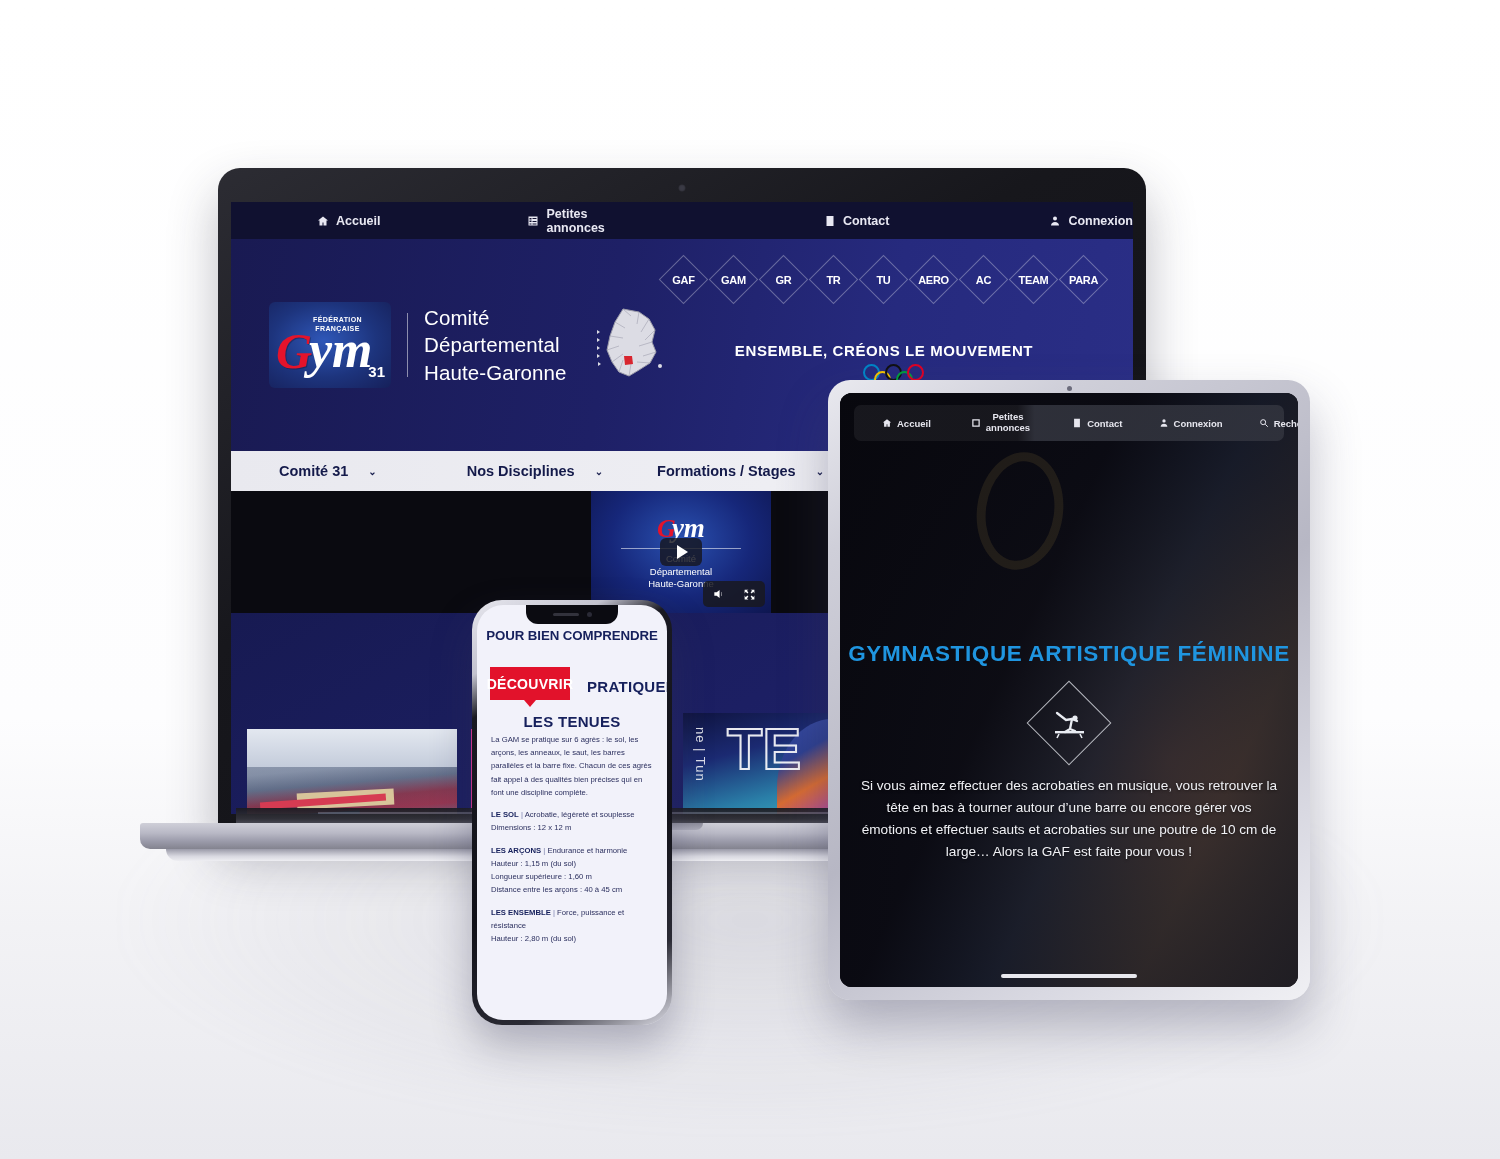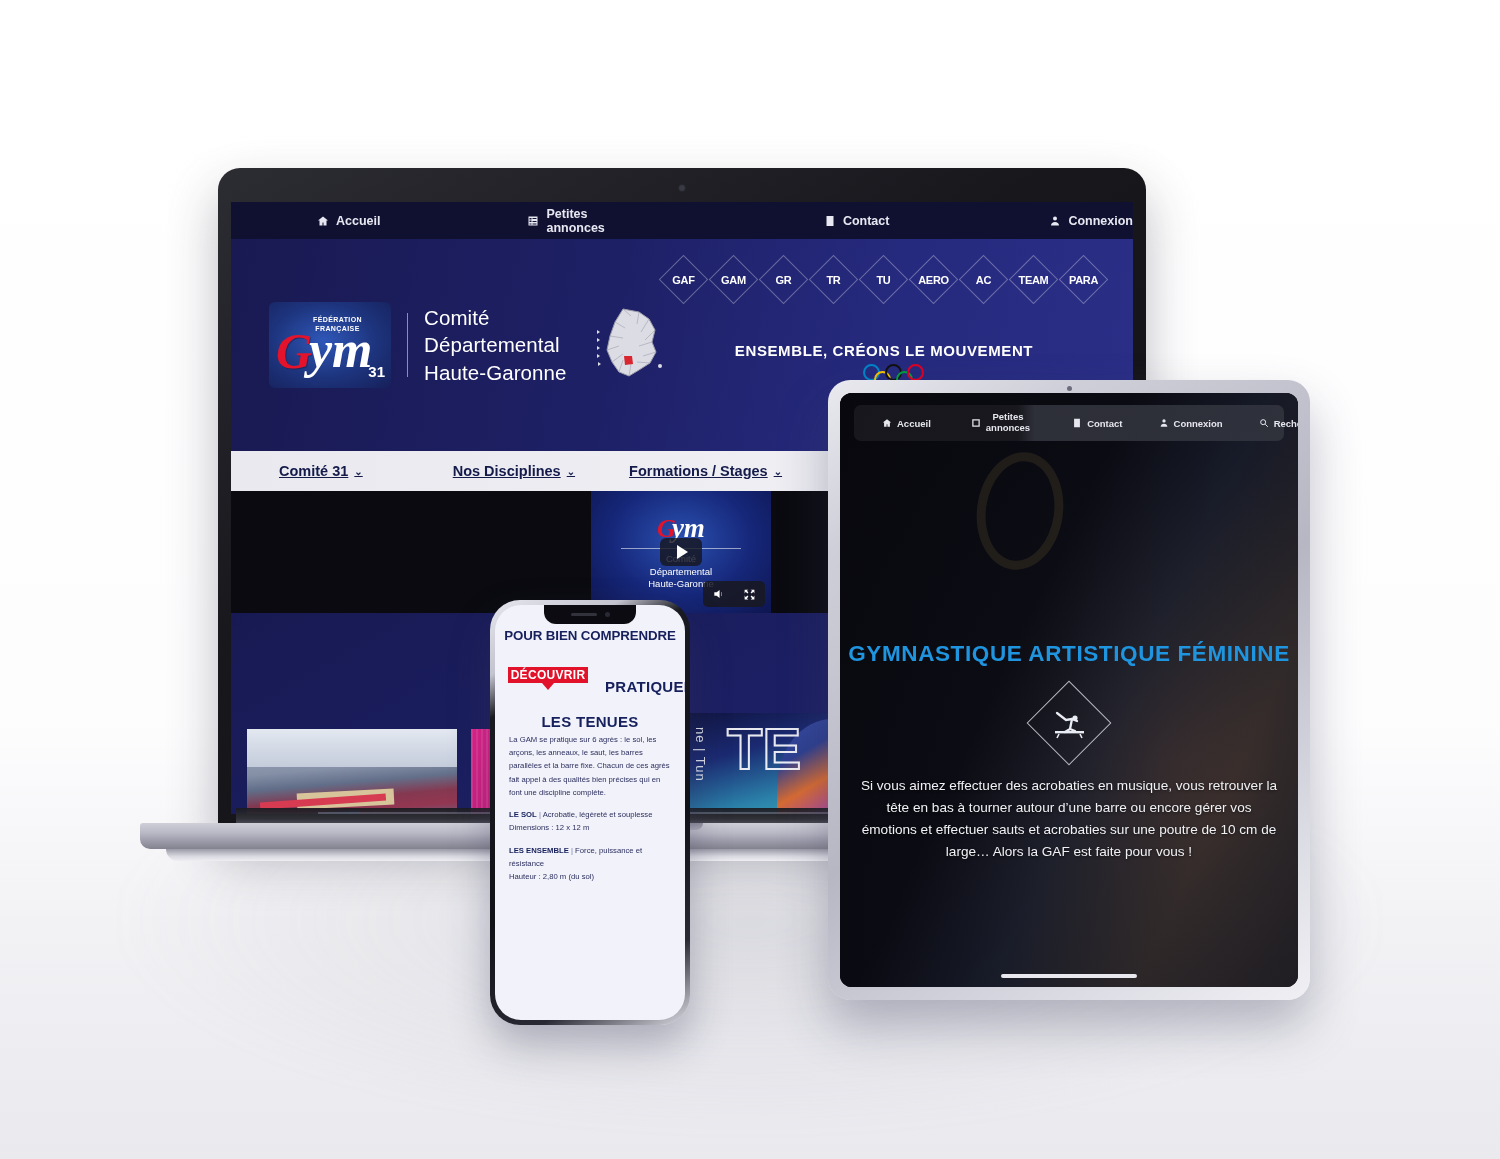--- a/index.html
+++ b/index.html
@@ -134,21 +134,21 @@
   .lp-4disc {
     margin-top: 9px; text-align: center; color: #fff; font-size: 11.5px;
     font-weight: 700; letter-spacing: .5px; padding-right: 20px;
   }
 
   .lp-nav {
     height: 40px; background: linear-gradient(90deg, #e9e9ef 0%, #eeeef3 60%, #dfdfe8 100%);
     display: flex; align-items: center; color: #141a4a;
     font-size: 14.5px; font-weight: 700;
   }
-  .lp-nav .nv { display: flex; align-items: center; gap: 6px; text-decoration: underline; }
+  .lp-nav .nv { display: flex; align-items: center; gap: 20px; }
   .lp-nav .nv:nth-child(1) { margin-left: 48px; }
   .lp-nav .nv:nth-child(2) { margin-left: 90px; }
   .lp-nav .nv:nth-child(3) { margin-left: 54px; }
   .lp-nav .nv:nth-child(4) { margin-left: 52px; }
   .caret { font-size: 10px; }
 
   .lp-video {
     height: 122px; background: #0a0a10; position: relative; overflow: hidden;
   }
   .lp-video .vid-inner {
@@ -280,21 +280,21 @@
     position: absolute; left: 18px; right: 18px; top: 382px; text-align: center;
     color: #f0f1f5; font-size: 13.6px; line-height: 1.62; font-weight: 500;
     text-shadow: 0 1px 3px rgba(0,0,0,.55);
   }
   .tb-home {
     position: absolute; left: 50%; margin-left: -68px; bottom: 9px;
     width: 136px; height: 4px; border-radius: 3px; background: #e8e8ee;
   }
 
   
-  .phone { position: absolute; left: 490px; top: 600px; width: 200px; height: 425px; }
+  .phone { position: absolute; left: 472px; top: 600px; width: 200px; height: 425px; }
   .phone-frame {
     position: absolute; inset: 0;
     background: linear-gradient(150deg, #e7e7ee 0%, #c3c3cf 14%, #1a1a22 22%, #111118 60%, #2a2a34 84%, #dcdce5 100%);
     border-radius: 30px; padding: 5px;
     box-shadow: 0 20px 42px rgba(55,55,85,.33);
   }
   .phone-screen {
     position: relative; width: 190px; height: 415px; border-radius: 26px;
     overflow: hidden; background: #f2f2fa;
   }
@@ -306,22 +306,22 @@
   }
   .notch-speaker { width: 26px; height: 3px; border-radius: 3px; background: #32323c; }
   .notch-cam { width: 5px; height: 5px; border-radius: 50%; background: #2a2a36; }
 
   .ph-title {
     position: absolute; left: 0; right: 0; top: 23px; text-align: center;
     color: #16205c; font-size: 13.3px; font-weight: 700; letter-spacing: -.1px;
   }
   .ph-tabs { position: absolute; left: 0; right: 0; top: 62px; height: 36px; }
   .ph-tab-active {
-    position: absolute; left: 13px; top: 0; width: 80px; height: 16px;
-    background: #e2122b; color: #fff; font-size: 12px; font-weight: 700;
+    position: absolute; left: 13px; top: 0; width: 80px; height: 33px;
+    background: #e2122b; color: #fff; font-size: 14px; font-weight: 700;
     display: flex; align-items: center; justify-content: center; letter-spacing: .3px;
   }
   .ph-tab-active:after {
     content: ""; position: absolute; left: 50%; margin-left: -6px; bottom: -7px;
     border-left: 6px solid transparent; border-right: 6px solid transparent;
     border-top: 7px solid #e2122b;
   }
   .ph-tab {
     position: absolute; color: #16205c; font-size: 15px; font-weight: 700;
     letter-spacing: .3px;
@@ -631,20 +631,28 @@
       <div class="ph-body">
         <p>La GAM se pratique sur 6 agrès : le sol, les arçons, les anneaux, le saut, les barres parallèles et la barre fixe. Chacun de ces agrès fait appel à des qualités bien précises qui en font une discipline complète.</p>
 
         <p>
           <b>LE SOL</b>
           <span class="sep">|</span>
           <span>Acrobatie, légèreté et souplesse</span><br>
           <span>Dimensions : 12 x 12 m</span>
         </p>
 
+        <p>
+          <b>LES ARÇONS</b>
+          <span class="sep">|</span>
+          <span>Endurance et harmonie</span><br>
+          <span>Hauteur : 1,15 m (du sol)</span><br>
+          <span>Longueur supérieure : 1,60 m</span><br>
+          <span>Distance entre les arçons : 40 à 45 cm</span>
+        </p>
 
         <p>
           <b>LES ENSEMBLE</b>
           <span class="sep">|</span>
           <span>Force, puissance et résistance</span><br>
           <span>Hauteur : 2,80 m (du sol)</span>
         </p>
       </div>
     </div>
   </div>

